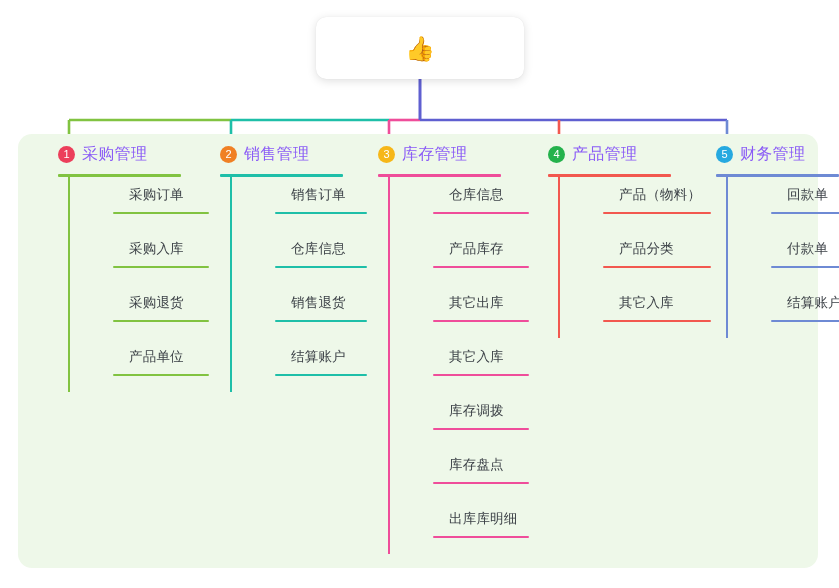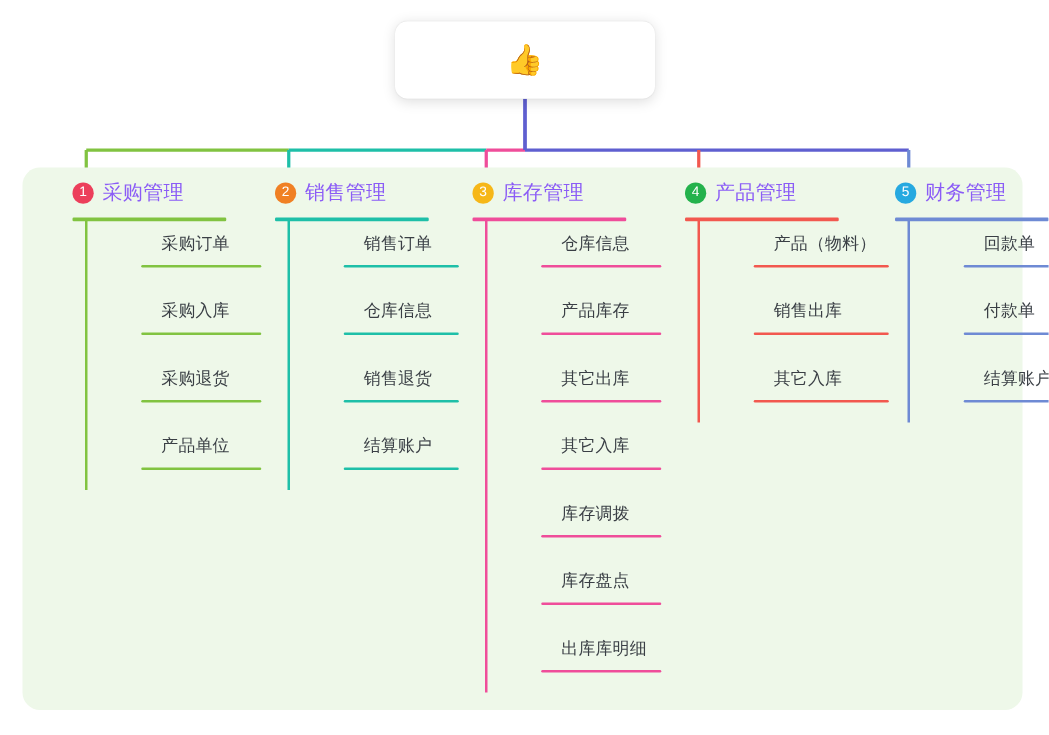--- a/index.html
+++ b/index.html
@@ -275,21 +275,21 @@
           <span class="col-title">产品管理</span>
         </div>
         <div class="col-underline" style="background: rgb(242, 88, 79);"></div>
         <div class="col-spine" style="background: rgb(242, 88, 79); height: 162px;"></div>
         <div class="items">
           <div class="item" style="top: 0px;">
             <div class="item-label" style="left: 16px;">产品（物料）</div>
             <div class="item-rule" style="background: rgb(242, 88, 79); width: 108px;"></div>
           </div>
           <div class="item" style="top: 54px;">
-            <div class="item-label" style="left: 16px;">销售出库</div>
+            <div class="item-label" style="left: 16px;">产品分类</div>
             <div class="item-rule" style="background: rgb(242, 88, 79); width: 108px;"></div>
           </div>
           <div class="item" style="top: 108px;">
             <div class="item-label" style="left: 16px;">其它入库</div>
             <div class="item-rule" style="background: rgb(242, 88, 79); width: 108px;"></div>
           </div>
         </div>
       </div>
       <div class="column" style="left: 676px;">
         <div class="col-head">

